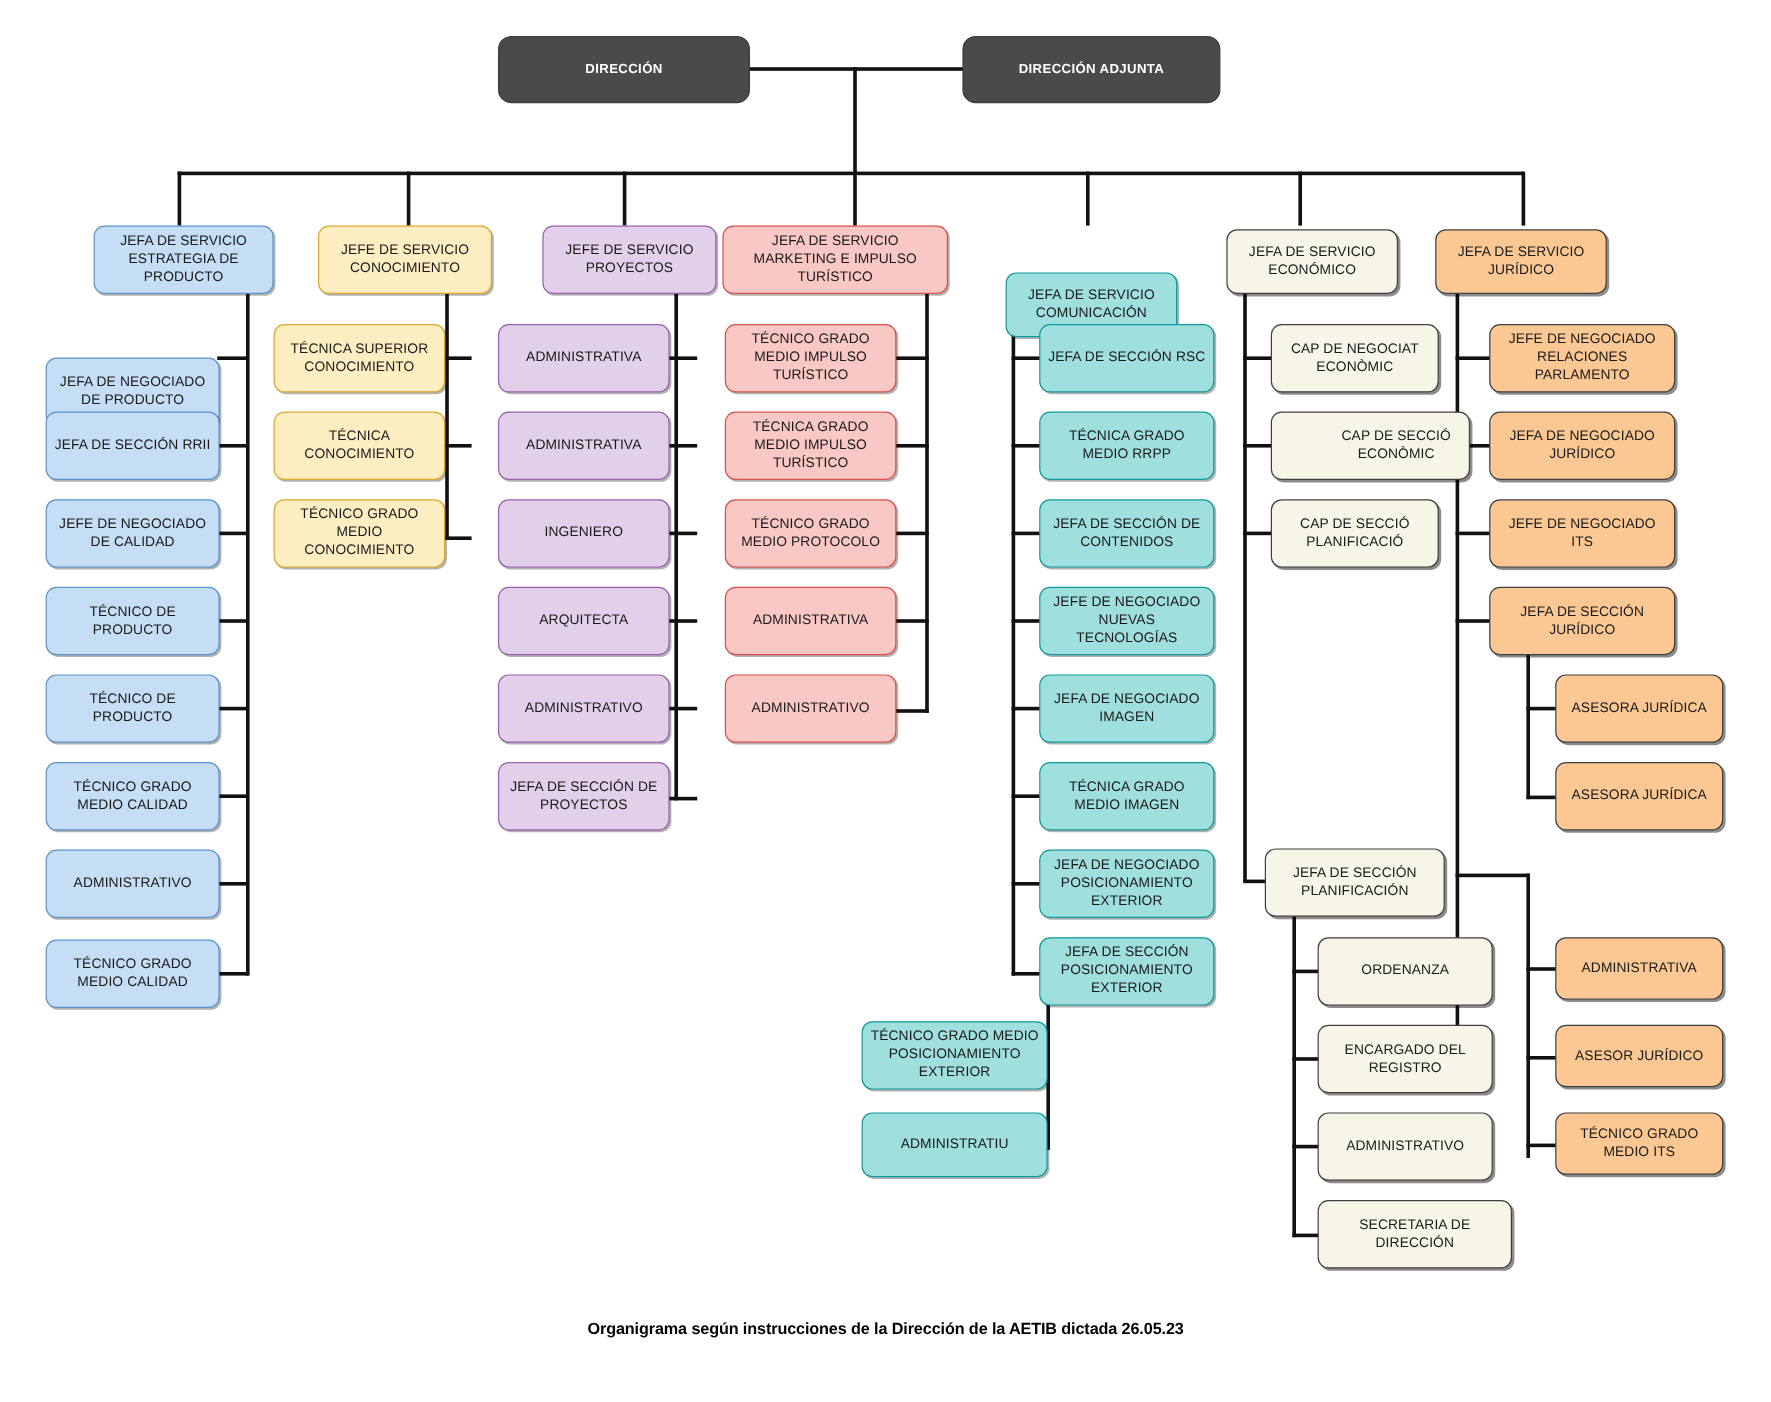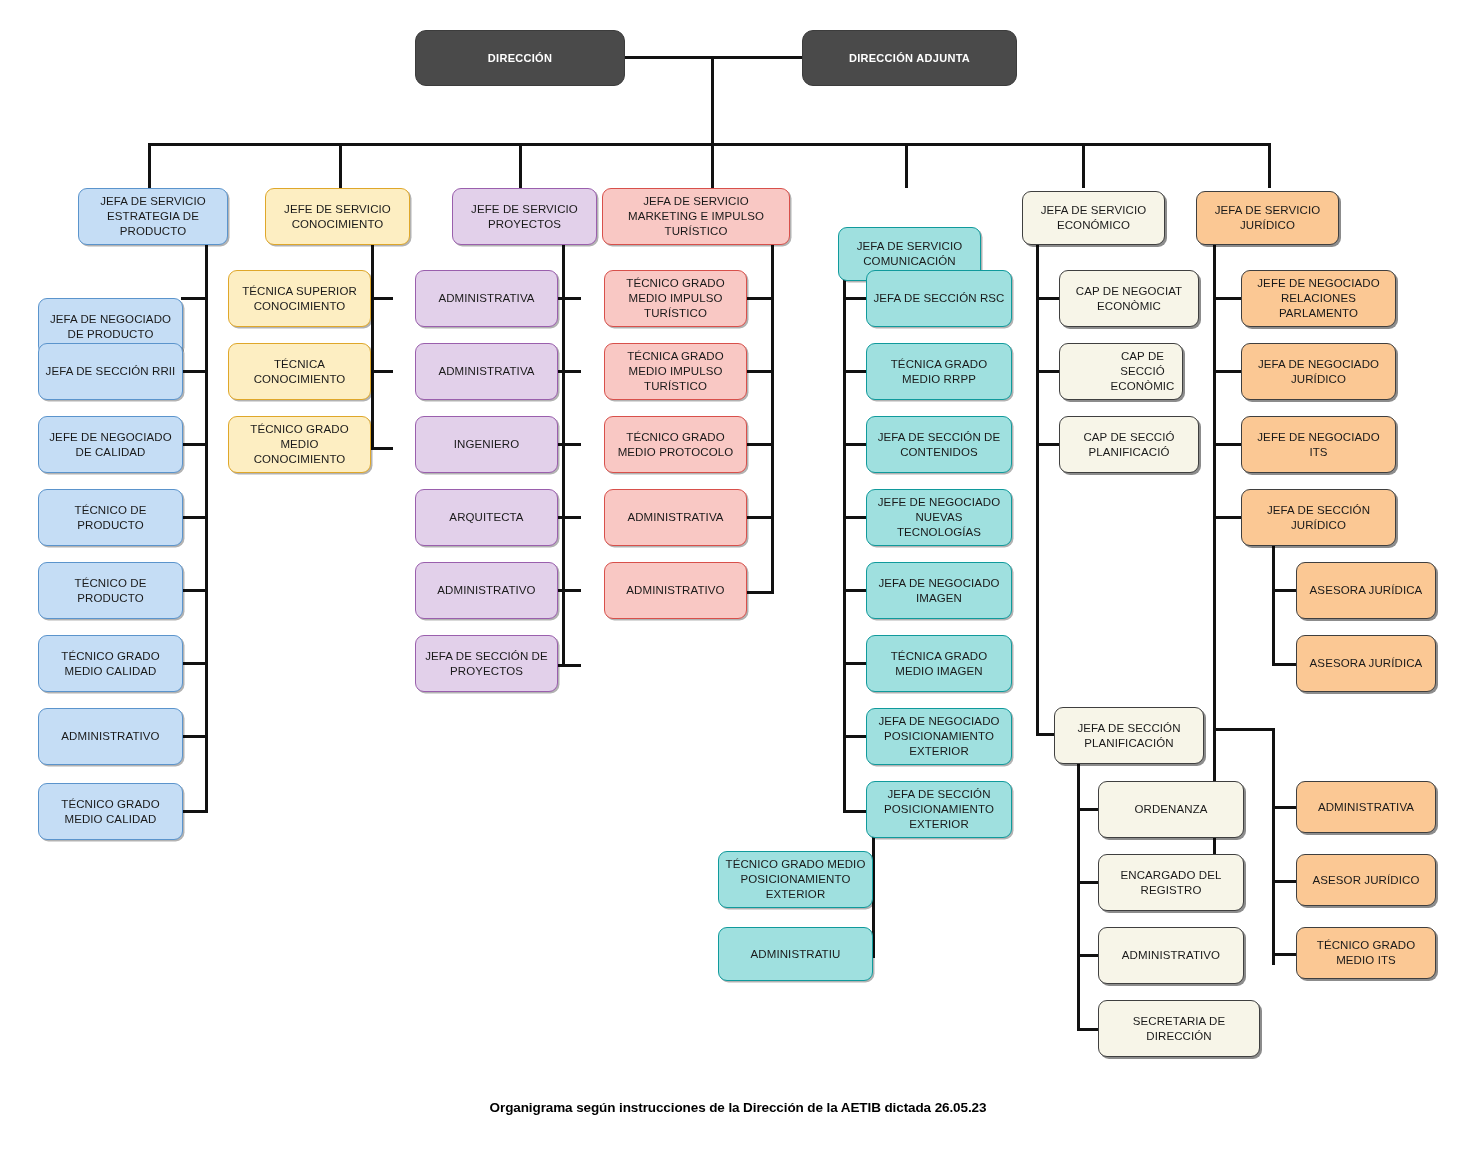--- a/index.html
+++ b/index.html
@@ -269,21 +269,21 @@
   <div class="node c-cream" style="left:1022px;top:191px;width:143px;height:54px;">
     <span>JEFA DE SERVICIO ECONÓMICO</span>
   </div>
   <div class="ln lv" style="left:1036px;top:243px;height:492px;"></div>
 
   <div class="node c-cream" style="left:1059px;top:270px;width:140px;height:57px;">
     <span>CAP DE NEGOCIAT ECONÒMIC</span>
     </div>
   <div class="ln lh" style="left:1036px;top:297px;width:28px;"></div>
 
-  <div class="node c-cream" style="left:1059px;top:343px;width:124px;height:57px;padding-left:48px;">
+  <div class="node c-cream" style="left:1059px;top:343px;width:166px;height:57px;padding-left:48px;">
     <span>CAP DE SECCIÓ ECONÒMIC</span>
     </div>
   <div class="ln lh" style="left:1036px;top:370px;width:28px;"></div>
 
   <div class="node c-cream" style="left:1059px;top:416px;width:140px;height:57px;">
     <span>CAP DE SECCIÓ PLANIFICACIÓ</span>
     </div>
   <div class="ln lh" style="left:1036px;top:443px;width:28px;"></div>
 
   <div class="node c-cream" style="left:1054px;top:707px;width:150px;height:57px;">

